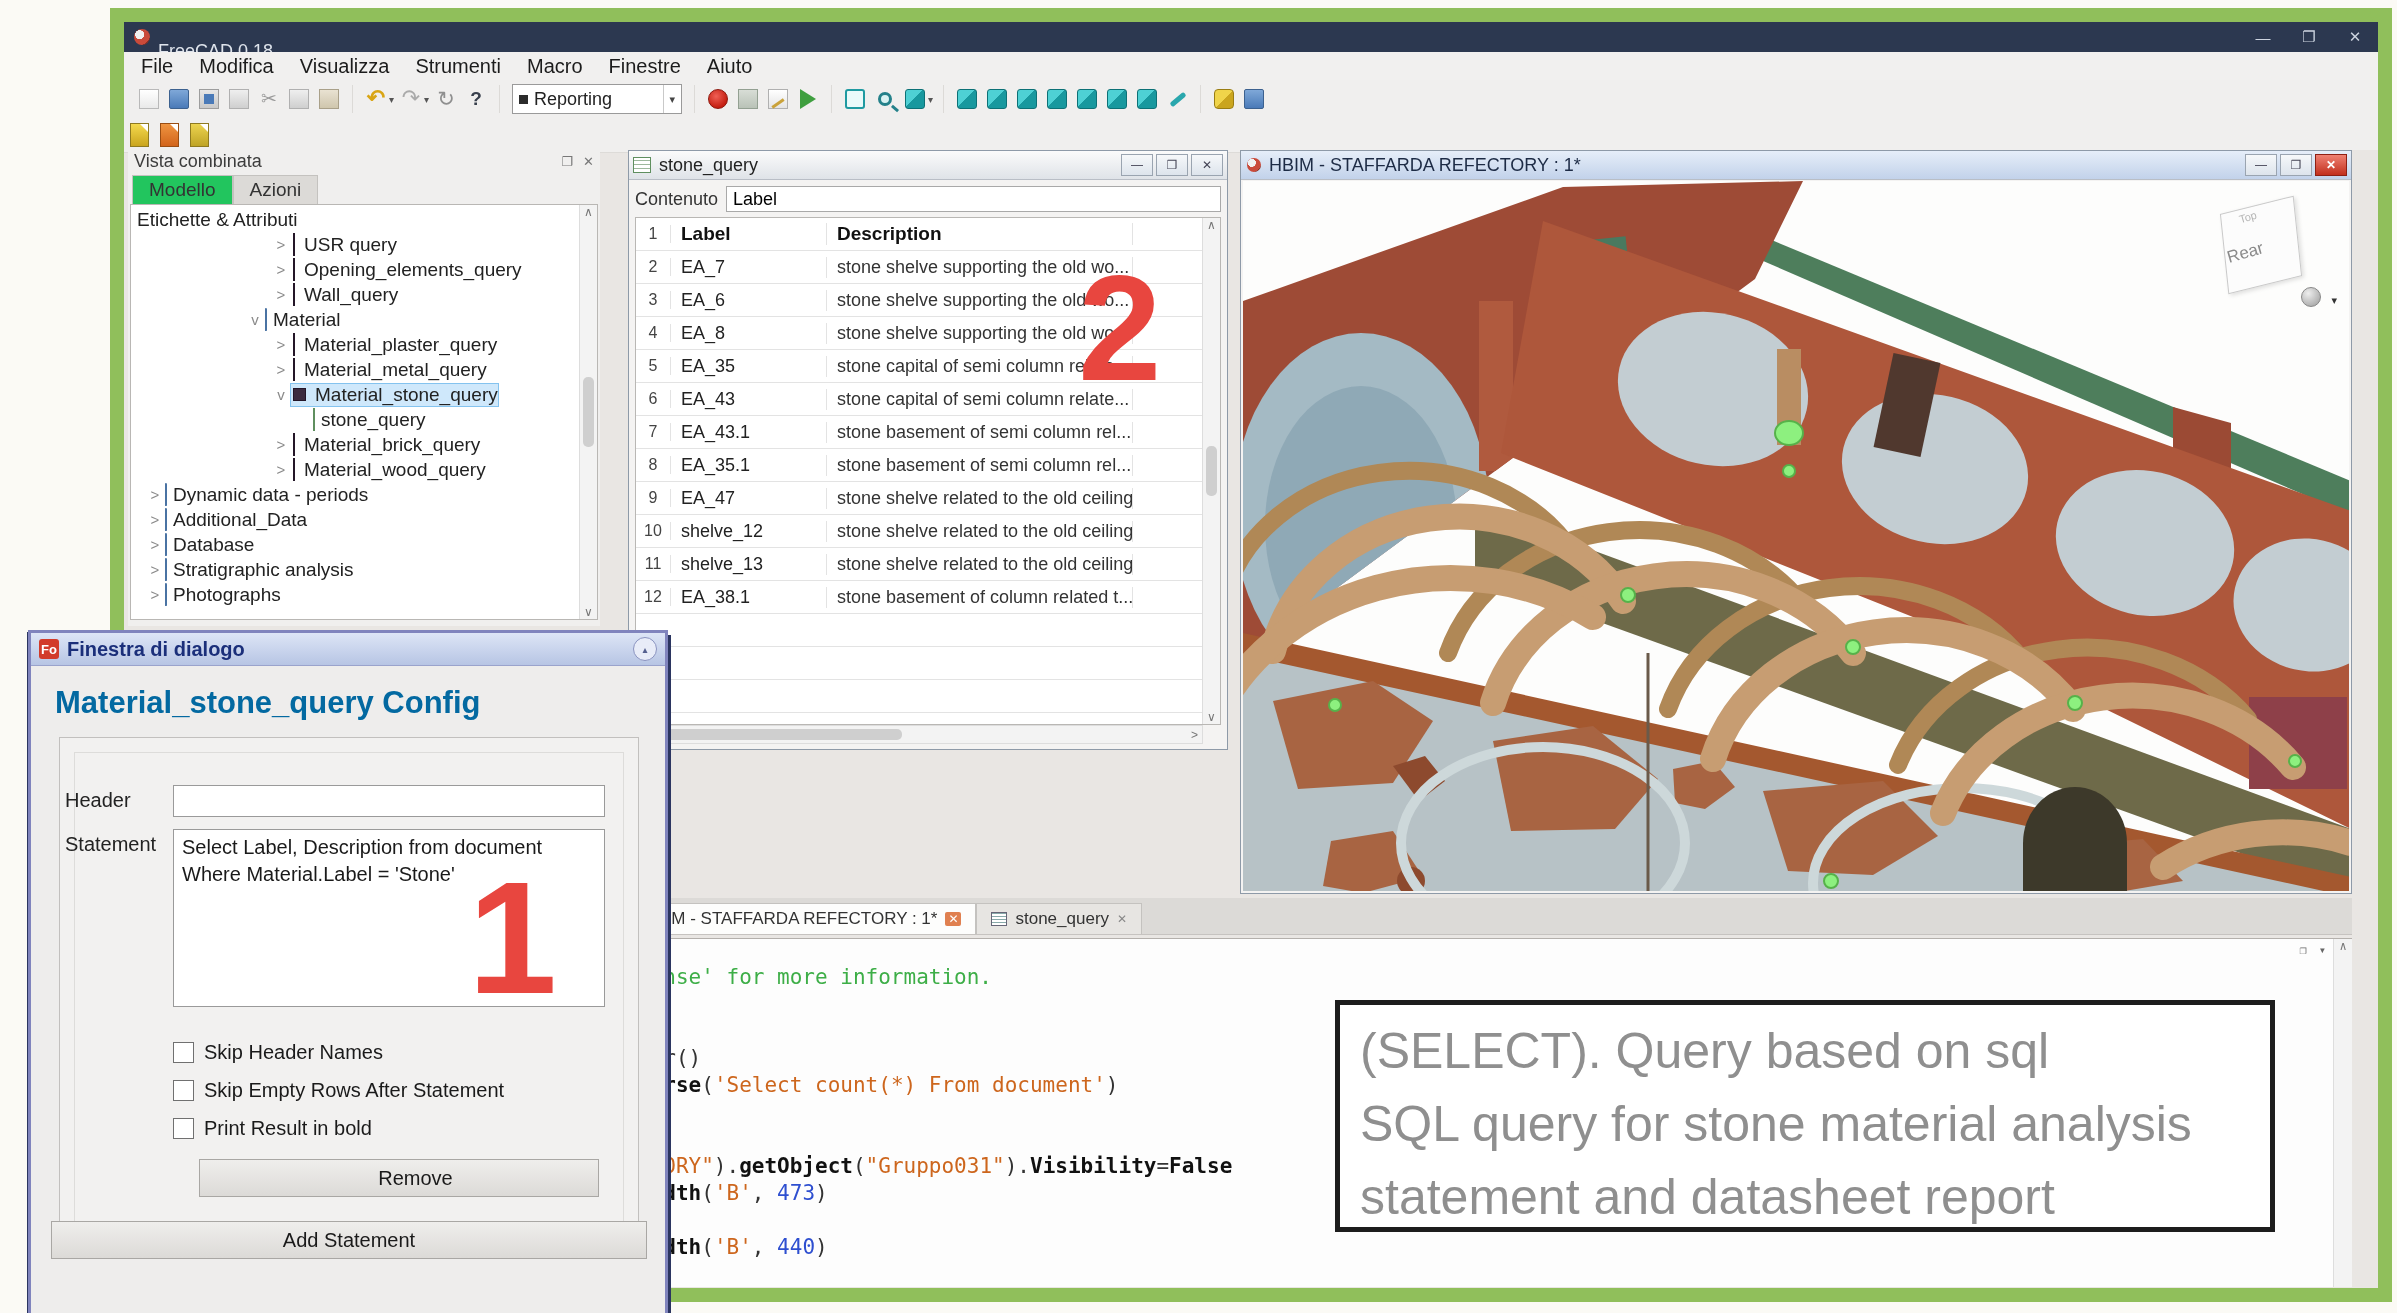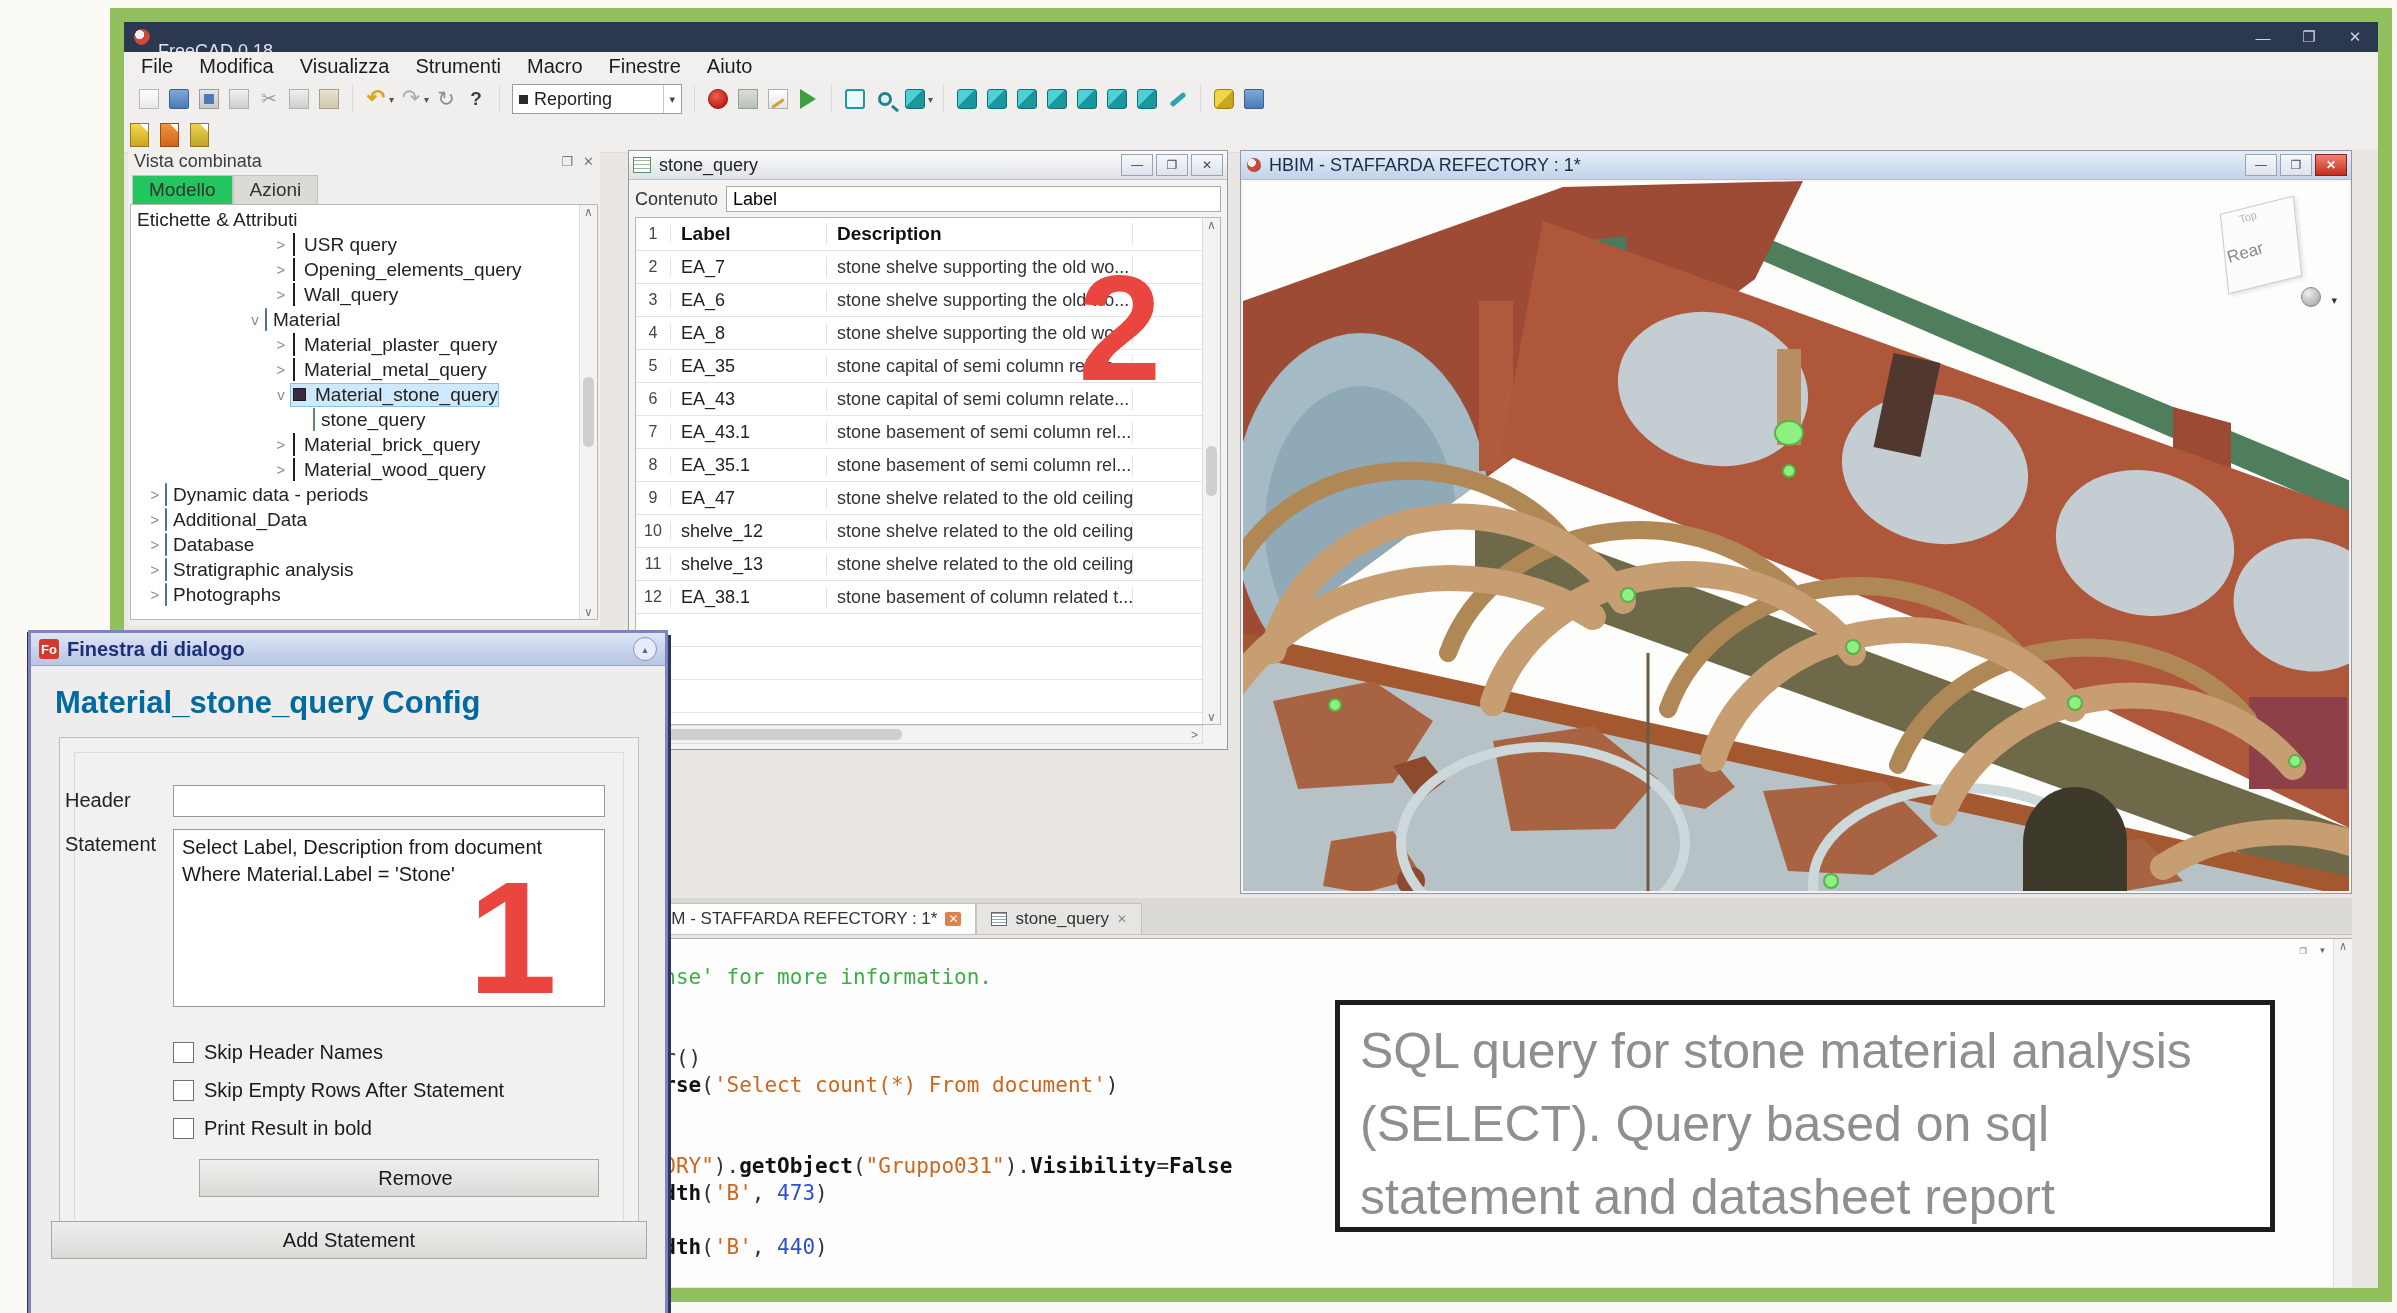--- a/index.html
+++ b/index.html
@@ -641,22 +641,22 @@
         <div class="cline"></div>
         <div class="cline"><span class="seg f">Width</span><span class="seg p">(</span><span class="seg s">'B'</span><span class="seg p">, </span><span class="seg n">440</span><span class="seg p">)</span></div>
       </div>
     <div class="cscroll">
       <span>∧</span>
     </div>
   </div>
 
   <div class="notebox" style="left:1335px;top:1000px;width:940px;height:232px;">
     <div id="notelines">
+        <div class="noteline">(SELECT). Query based on sql</div>
         <div class="noteline">SQL query for stone material analysis</div>
-        <div class="noteline">(SELECT). Query based on sql</div>
         <div class="noteline">statement and datasheet report</div>
       </div>
   </div>
 
   <div class="dialog">
     <div class="dtitle">
       <span class="dico">Fo</span>
       <span class="dtext">Finestra di dialogo</span>
       <span class="droll">▴</span>
     </div>

